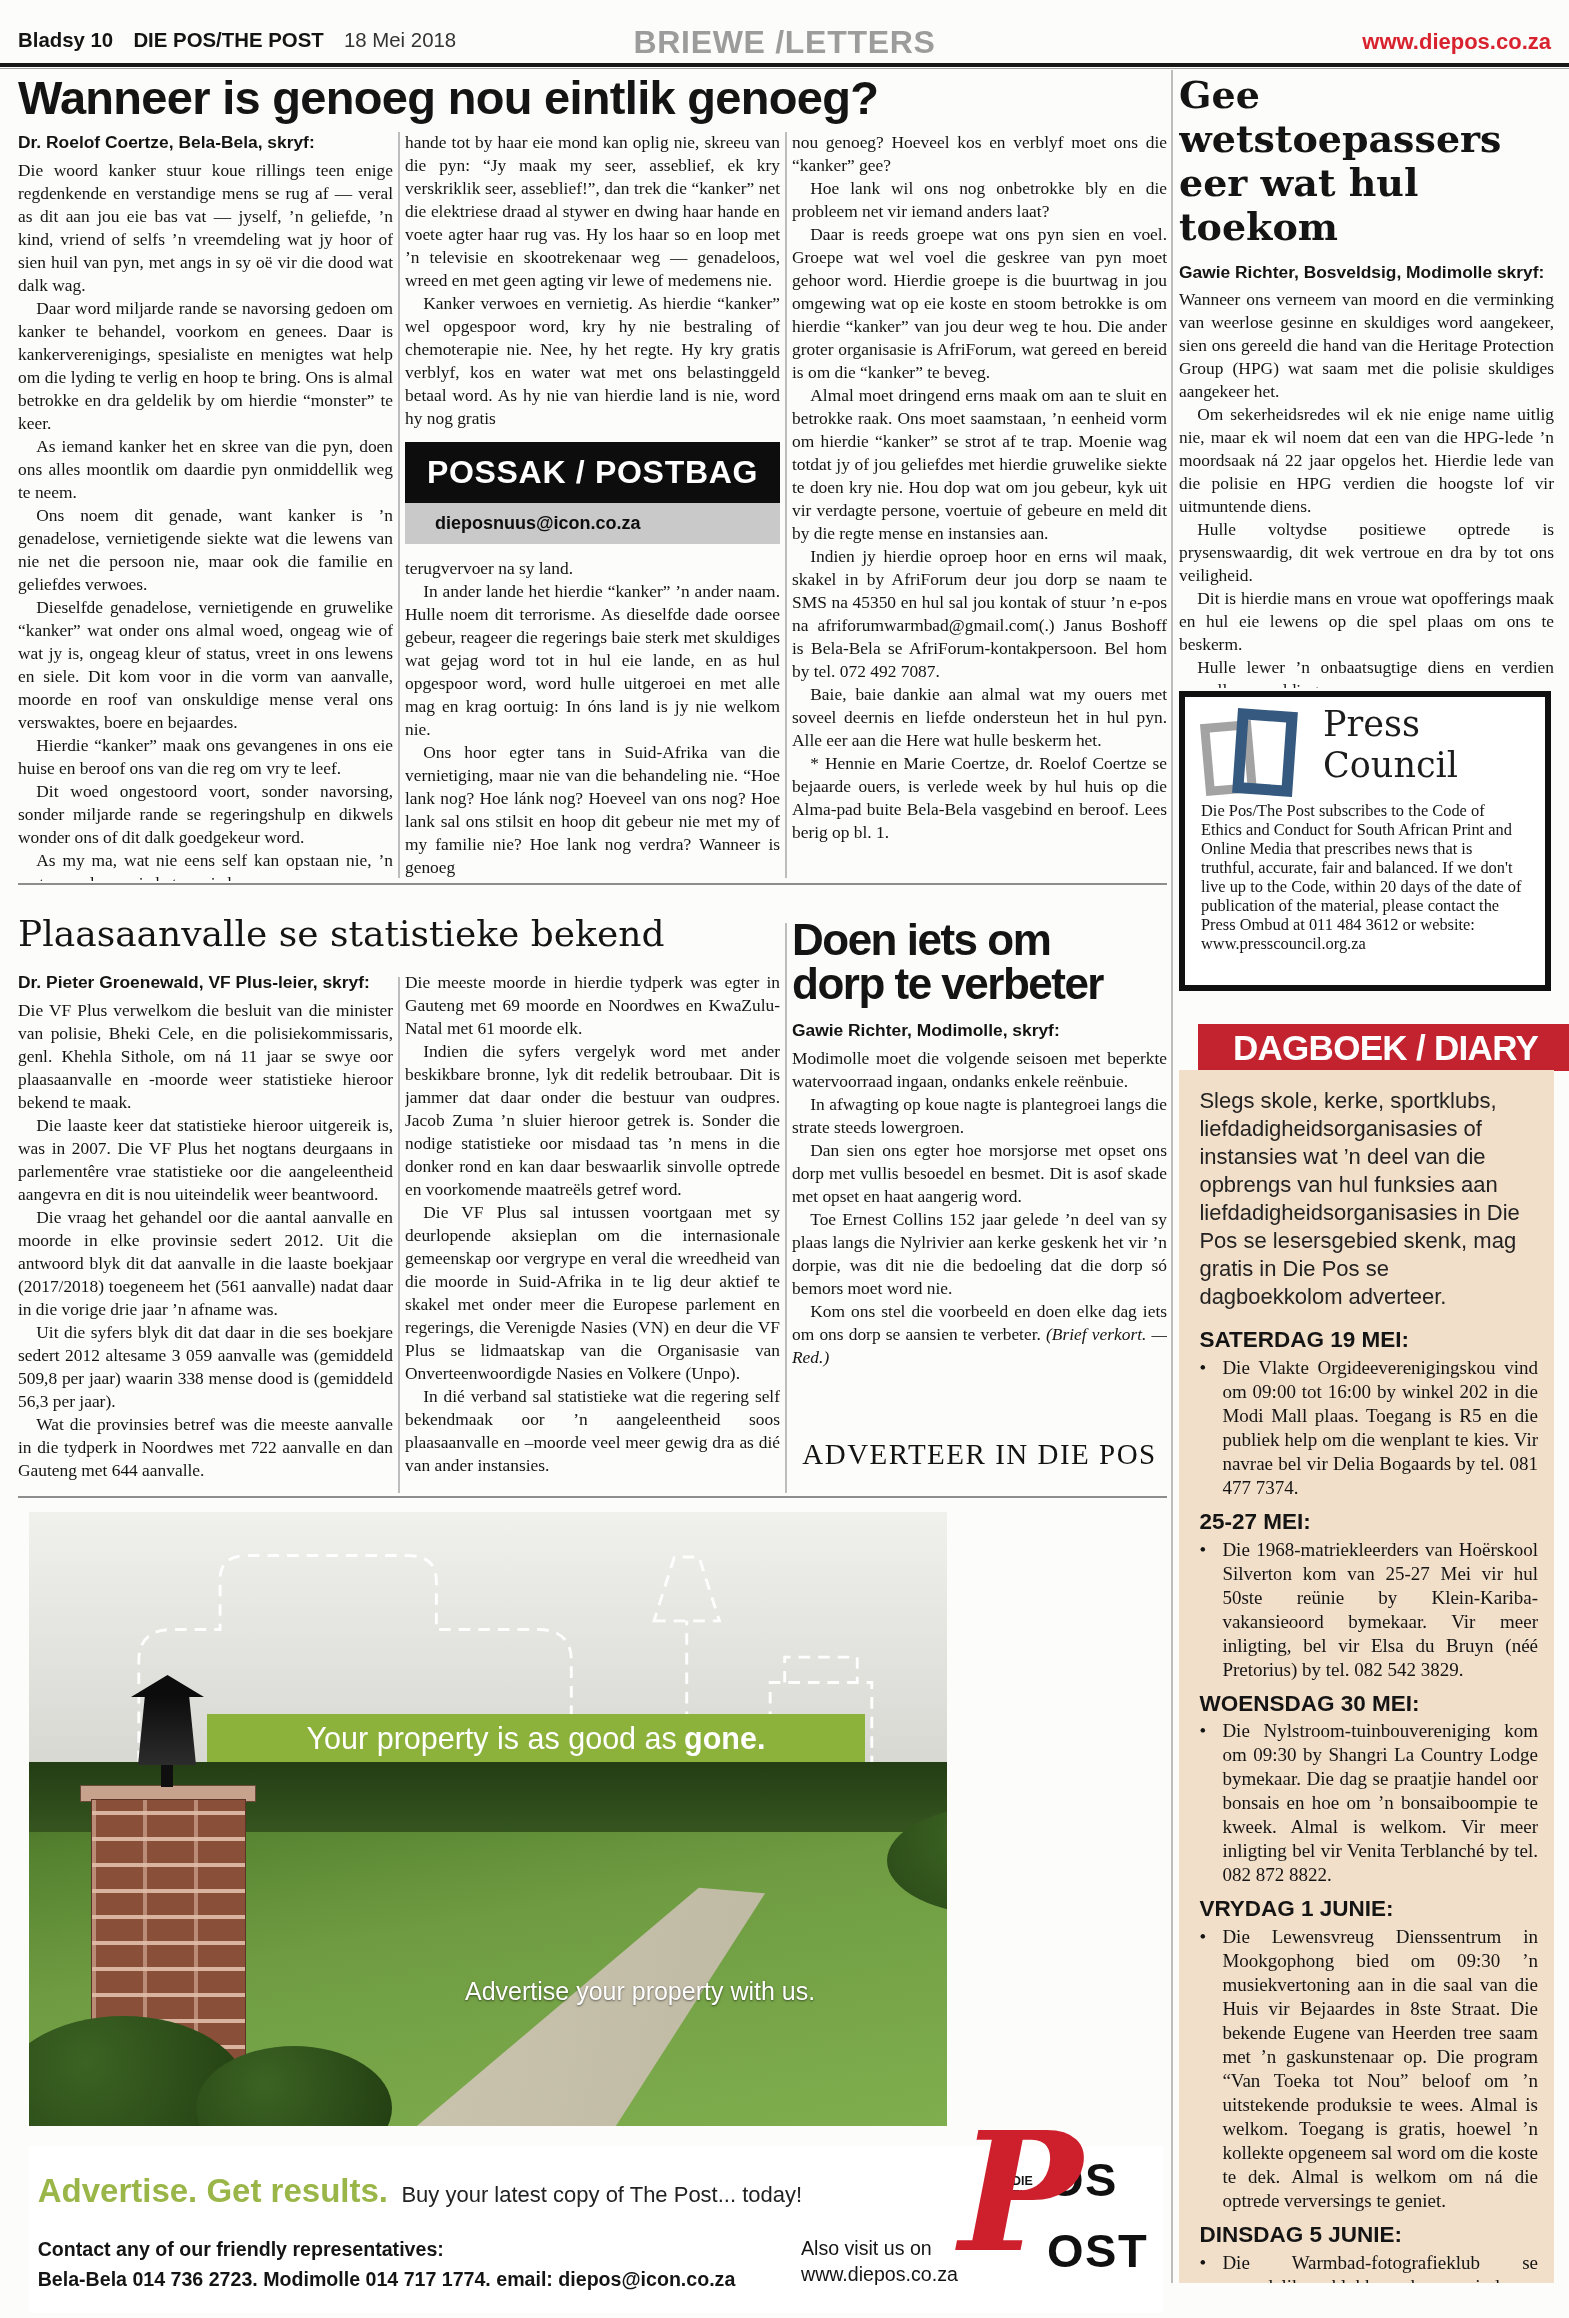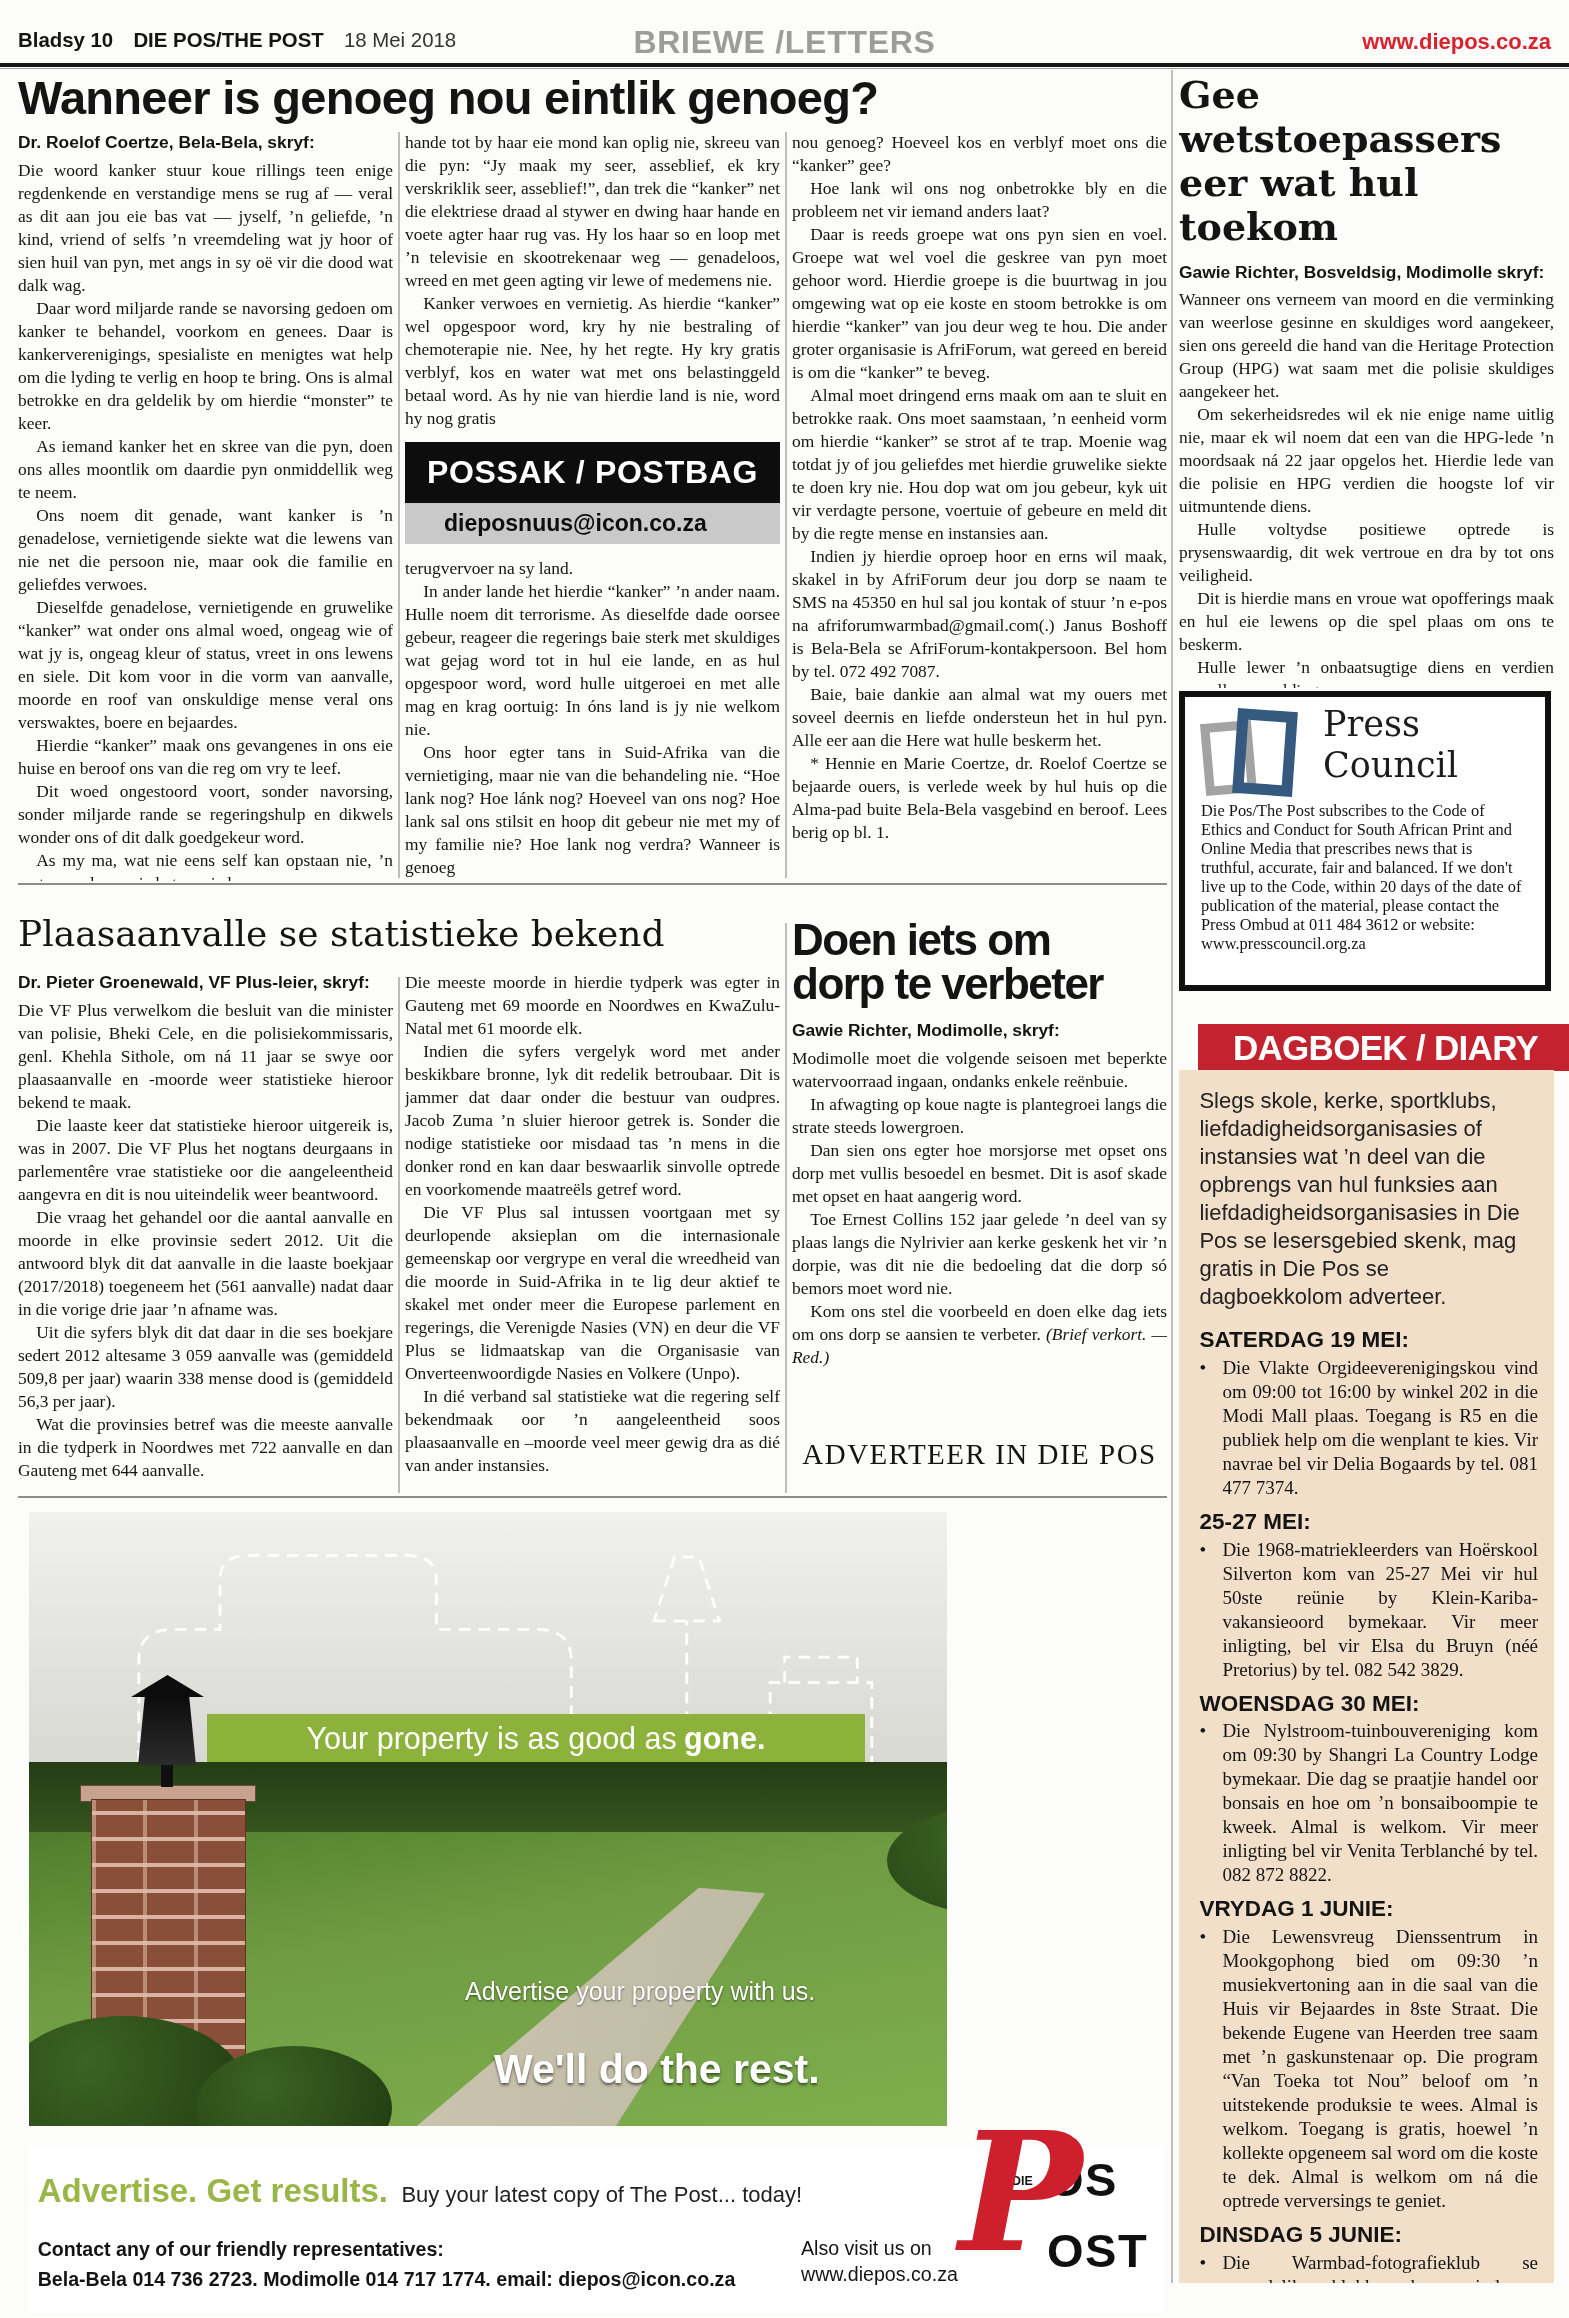--- a/index.html
+++ b/index.html
@@ -27,22 +27,22 @@
   
   .a1-headline{position:absolute;left:18px;top:70px;margin:0;font-family:"Liberation Sans",sans-serif;
        font-weight:800;font-size:47px;letter-spacing:-0.7px;white-space:nowrap;}
   #a1c1{left:18px;top:131px;height:750px;}
   #a1c2{left:405px;top:131px;height:750px;}
   #a1c3{left:792px;top:131px;height:750px;}
   
   .postbag{margin:11.6px 0 13px 0;}
   .postbag-title{background:#0d0d0d;color:#fff;height:61px;display:flex;align-items:center;justify-content:center;
        font-family:"Liberation Sans",sans-serif;font-weight:700;font-size:32px;letter-spacing:0.7px;}
-  .postbag-email{background:#c9c9c9;color:#0d0d0d;height:41px;display:flex;align-items:center;padding-left:39px;
-       font-family:"Liberation Sans",sans-serif;font-weight:700;font-size:23px;}
+  .postbag-email{background:#c9c9c9;color:#0d0d0d;height:41px;display:flex;align-items:center;padding-left:30px;
+       font-family:"Liberation Sans",sans-serif;font-weight:700;font-size:18px;}
   
   .a2-headline{position:absolute;left:18px;top:913px;margin:0;font-family:"DejaVu Serif",serif;
        font-weight:400;font-size:36px;white-space:nowrap;}
   #a2c1{left:18px;top:971px;height:521px;}
   #a2c2{left:405px;top:971px;height:521px;}
   
   #a3block{left:792px;top:918px;width:375px;height:509px;overflow:hidden;}
   .a3-headline{font-family:"Liberation Sans",sans-serif;font-weight:800;font-size:44px;line-height:44px;
        letter-spacing:-1.5px;margin:0 0 13px 0;}
   .a3-note{font-style:italic;}
@@ -303,21 +303,20 @@
       <div class="bush" style="left:1018px;top:29px;width:131px;height:109px;"></div>
       <div class="pillar-cap"></div>
       <div class="pillar"></div>
       <div class="lamp-roof" style="top:-87px;"></div>
       <div class="lamp-lantern" style="top:-67px;"></div>
       <div class="lamp-post" style="top:2.9px;height:22px;"></div>
       <div class="bush" style="left:-29px;top:254px;width:247px;height:153px;"></div>
       <div class="bush" style="left:167px;top:284px;width:196px;height:124px;"></div>
     </div>
     <div class="ad-line2">Advertise your property with us.</div>
-    <div class="ad-line3">We'll do the rest.</div>
   </div>
 
   <div class="bottom-ad">
     <div class="ba-line1">
       <span class="ba-green">Advertise. Get results.</span>
       <span class="ba-rest">Buy your latest copy of The Post... today!</span>
     </div>
     <div class="ba-contact-label">Contact any of our friendly representatives:</div>
     <div class="ba-contact">Bela-Bela 014 736 2723. Modimolle 014 717 1774. email: diepos@icon.co.za</div>
     <div class="ba-visit">

